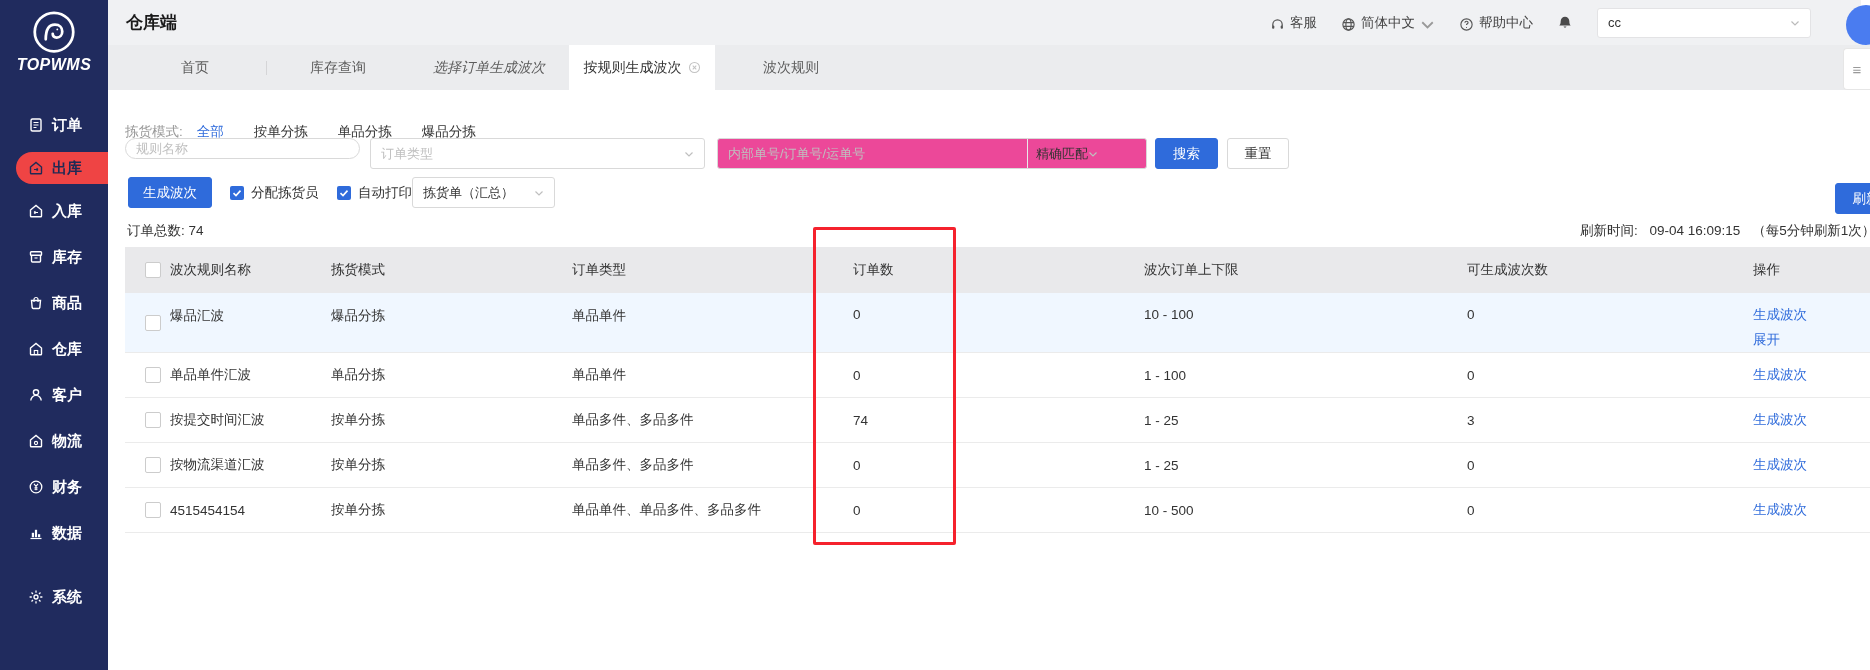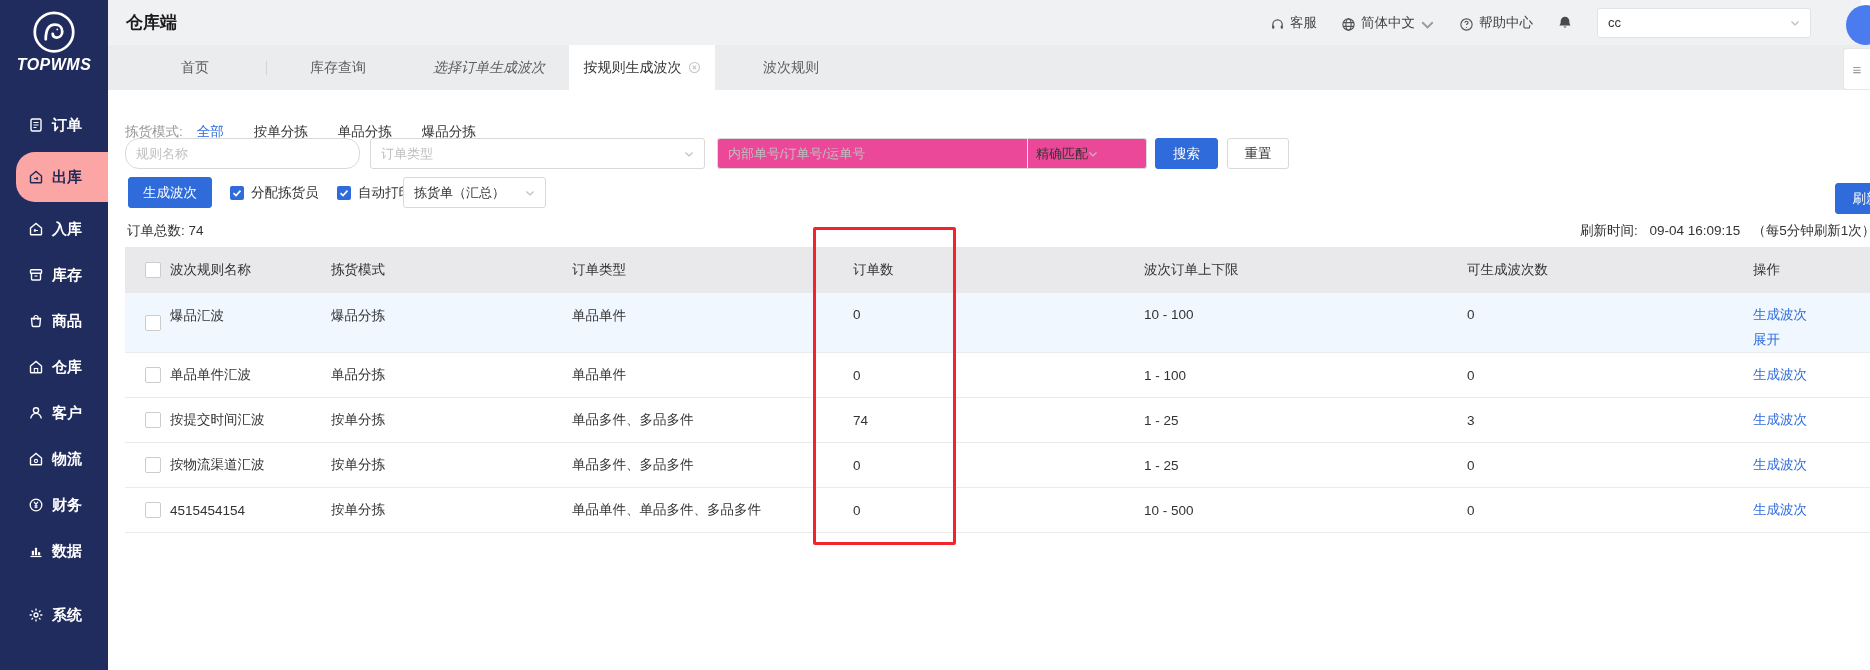--- a/index.html
+++ b/index.html
@@ -11,22 +11,22 @@
   
   .sidebar{position:absolute;left:0;top:0;width:108px;height:670px;background:#202b5e;z-index:30}
   .logo{display:flex;flex-direction:column;align-items:center;padding-top:10px;color:#fff}
   .logo .logo-ic{width:44px;height:44px}
   .brand{font-size:16px;font-weight:bold;font-style:italic;letter-spacing:.5px;margin-top:2px}
   .sb-nav{margin-top:28px}
   .sb-item{height:46px;display:flex;align-items:center;gap:8px;color:#fff;
     padding-left:28px;font-size:15px;font-weight:600;cursor:pointer}
   .sb-item .sb-ic{width:16px;height:16px;display:inline-flex}
   .sb-item .sb-ic svg{width:16px;height:16px}
-  .sb-item.active{background:#fca5a5;color:#1f2a55;margin-left:16px;padding-left:12px;
-    border-radius:19px 0 0 19px;height:50px;margin-top:4px;margin-bottom:4px}
+  .sb-item.active{background:#ef4444;color:#1f2a55;margin-left:16px;padding-left:12px;
+    border-radius:19px 0 0 19px;height:32px;margin-top:4px;margin-bottom:4px}
   .sb-item.sys-gap{margin-top:18px}
   
   .topbar{position:absolute;left:108px;top:0;right:9px;height:45px;background:#f0f1f3;z-index:10}
   .page-title{position:absolute;left:18px;top:11px;font-size:17px;font-weight:bold;color:#1a1a1a}
   .top-right{position:absolute;right:50px;top:0;height:45px;display:flex;align-items:center;gap:24px}
   .top-link{display:flex;align-items:flex-end;gap:5px;font-size:13.5px;color:#444;cursor:pointer}
   .top-link svg{width:15px;height:15px;color:#555}
   .chev{width:10px;height:10px}
   .user-select{width:192px;height:28px;background:#fff;border:1px solid #e3e3e5;border-radius:3px;
     display:flex;align-items:center;justify-content:space-between;padding:0 10px;font-size:13px;color:#333;cursor:pointer}
@@ -38,21 +38,21 @@
   .tab-sep{width:1px;height:14px;background:#d5d5d7;align-self:center}
   .tab .close-ic{width:13px;height:13px;display:inline-flex}
   .collapse-btn{position:absolute;right:0;top:48px;width:26px;height:40px;background:#fff;
     border:1px solid #e6e6e6;border-right:none;border-radius:4px 0 0 4px;display:flex;align-items:center;justify-content:center;
     color:#999;font-size:15px;cursor:pointer;z-index:11}
   
   .pickmode-row{position:absolute;left:125px;top:123px;display:flex;align-items:center;font-size:13.5px}
   .pickmode-label{color:#999;margin-right:14px}
   .pm-link{color:#333;margin-right:30px;cursor:pointer}
   .pm-link.active{color:#2f6bdb}
-  .inp{position:absolute;top:138px;height:31px;border:1px solid #d9d9d9;border-radius:14px;
+  .inp{position:absolute;top:138px;height:21px;border:1px solid #d9d9d9;border-radius:14px;
     font-size:13px;color:#333;padding:0 10px;box-sizing:border-box;background:#fff;outline:none;
     font-family:"Liberation Sans","DejaVu Sans",sans-serif}
   .inp::placeholder{color:#bfbfbf}
   .sel{position:absolute;display:flex;align-items:center;justify-content:space-between;
     border:1px solid #d9d9d9;border-radius:3px;background:#fff;box-sizing:border-box;
     font-size:13px;color:#bfbfbf;padding:0 10px;cursor:pointer}
   .sel .sel-val{color:#333}
   .sel .ph{color:#bfbfbf}
   .inp-group{position:absolute;left:717px;top:138px;width:430px;height:31px;display:flex;
     border:1px solid #d9d9d9;border-radius:3px;box-sizing:border-box;background:#ec4899}
@@ -319,21 +319,21 @@
   <span>分配拣货员</span>
 </div>
 <div class="check-item" style="left:337px">
   <span class="cbx">
     <svg viewBox="0 0 10 10" fill="none" stroke="#fff" stroke-width="1.6">
         <path d="M1.5 5.2 4 7.6 8.5 2.6"></path>
       </svg>
   </span>
   <span>自动打印</span>
 </div>
-<div class="sel" style="left:403px;top:177px;width:143px;height:31px">
+<div class="sel" style="left:412px;top:177px;width:143px;height:31px">
   <span class="sel-val">拣货单（汇总）</span>
   <svg class="chev" viewBox="0 0 10 10" fill="none" stroke="#bfbfbf" stroke-width="1.2">
       <path d="M1.5 3.5 5 7l3.5-3.5"></path>
     </svg>
 </div>
 <div class="btn btn-primary" style="left:1835px;top:183px;width:62px">刷新</div>
 
 <div class="order-total">
   <span>订单总数:</span>
   <span>74</span>

